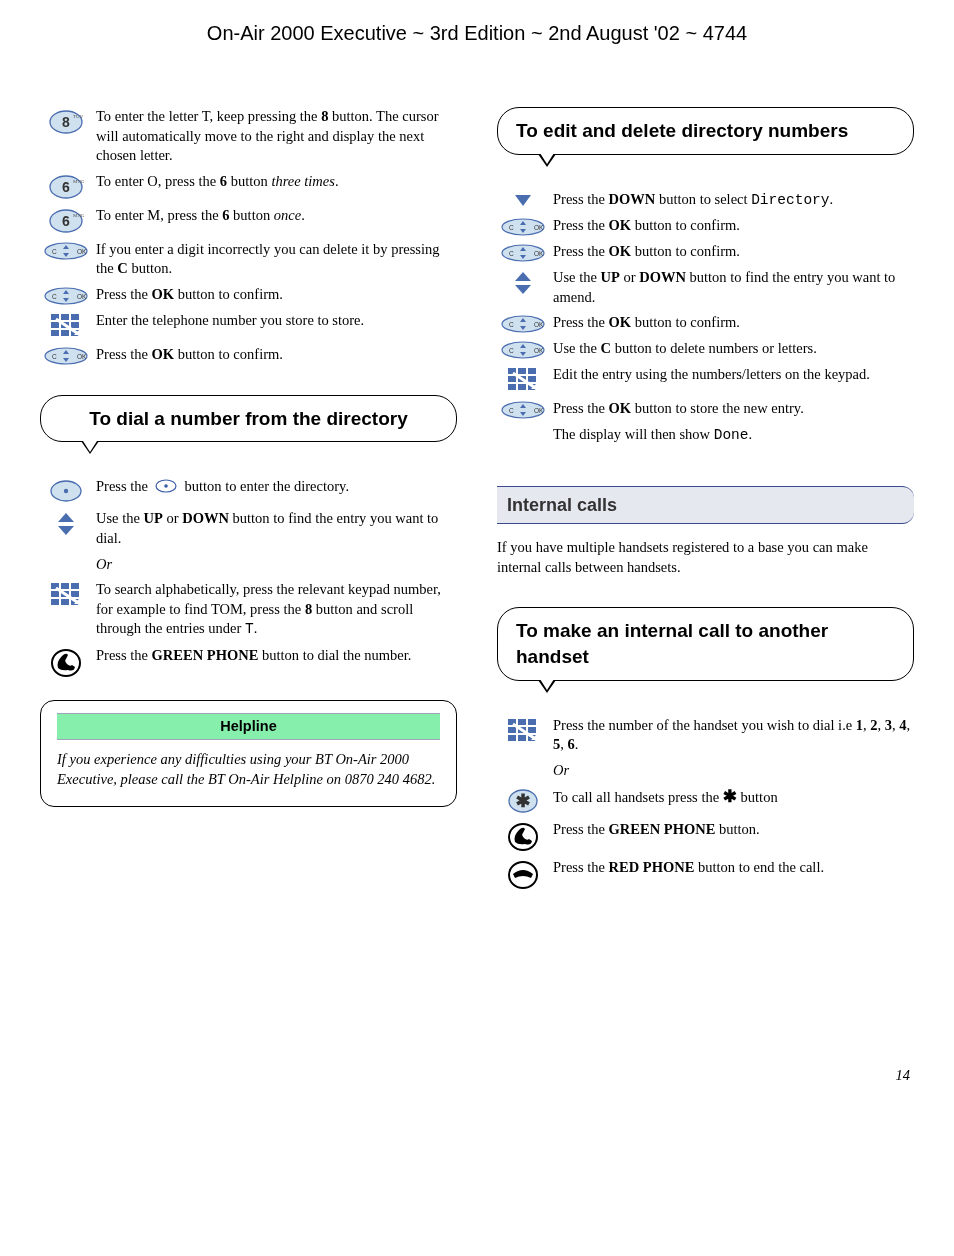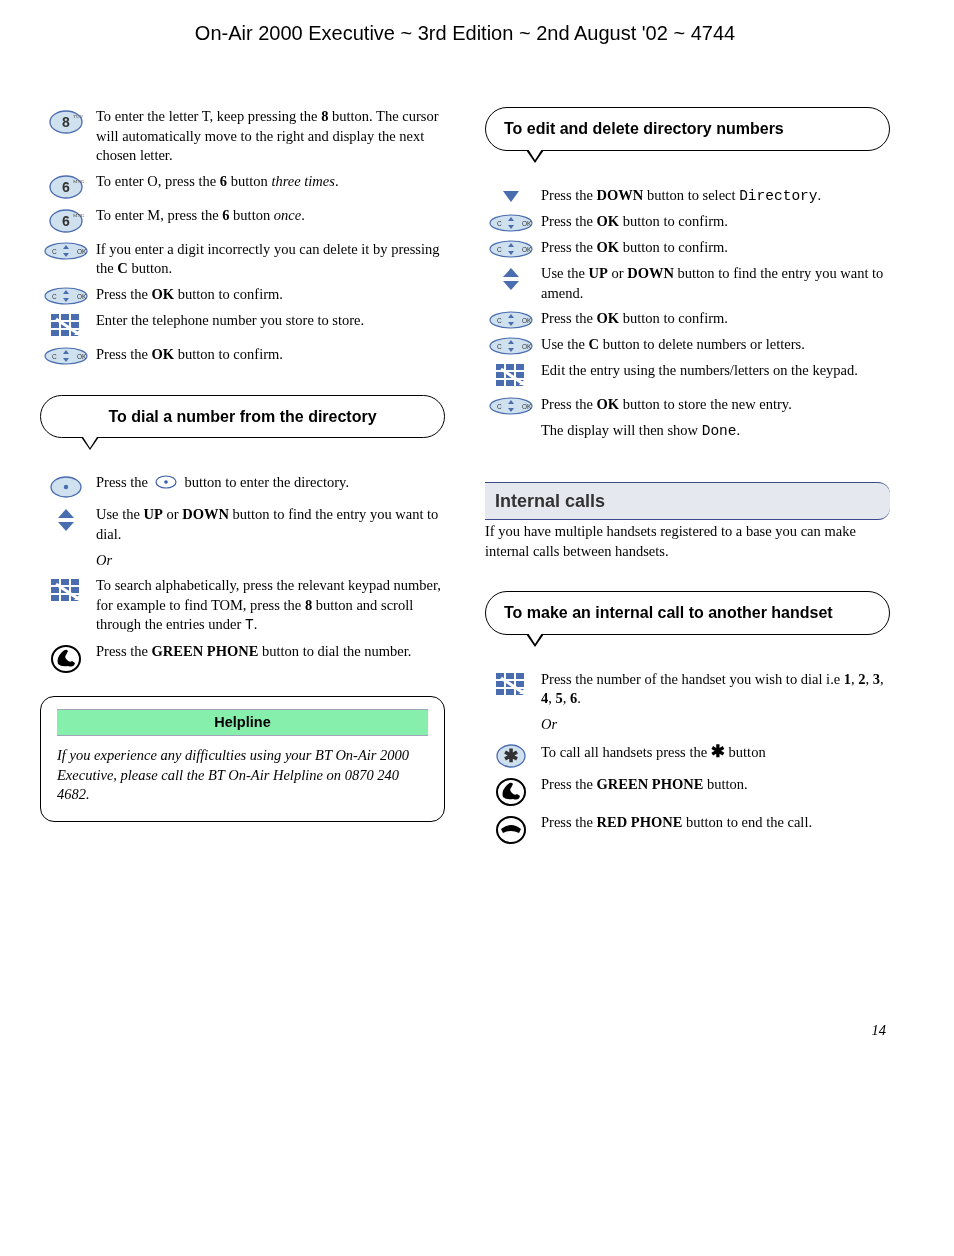--- a/index.html
+++ b/index.html
@@ -6,21 +6,21 @@
     font-family: Georgia, 'Times New Roman', serif;
     font-size: 14.5px;
     line-height: 1.35;
     color: #000;
     background: #fff;
     margin: 0;
     padding: 0;
     width: 954px;
   }
   .page {
-    padding: 20px 64px 40px 40px;
+    padding: 20px 40px 40px 40px;
   }
   .page-header {
     text-align: center;
     font-size: 20px;
     font-family: 'Gill Sans', 'Segoe UI', Arial, sans-serif;
     margin-bottom: 60px;
     font-weight: 400;
   }
   .columns {
     display: flex;
@@ -45,21 +45,21 @@
   .step-text {
     flex: 1;
     padding-left: 4px;
   }
   .callout {
     border: 1.5px solid #000;
     border-radius: 22px;
     padding: 10px 14px;
     font-family: 'Gill Sans', 'Trebuchet MS', Arial, sans-serif;
     font-weight: bold;
-    font-size: 16px;
+    font-size: 19px;
     text-align: center;
     position: relative;
     background: #fff;
     margin: 30px 0 35px 0;
   }
   .callout.left-align { text-align: left; padding: 10px 18px; }
   .callout::after {
     content: '';
     position: absolute;
     left: 40px;
@@ -101,21 +101,21 @@
   .section-header {
     background: #e6e8ef;
     border-top: 1.5px solid #3a4a8a;
     border-bottom: 1.5px solid #3a4a8a;
     padding: 6px 10px;
     font-family: 'Gill Sans','Trebuchet MS', Arial, sans-serif;
     font-weight: bold;
     font-size: 18px;
     color: #333;
     border-radius: 0 12px 12px 0;
-    margin: 40px 0 2px 0;
+    margin: 40px 0 14px 0;
   }
   .body-para { margin: 0 0 12px 0; }
   .mono { font-family: 'Courier New', monospace; }
   b { font-weight: bold; }
   .page-num {
     text-align: right;
     font-style: italic;
     font-family: Georgia, serif;
     margin-top: 170px;
     padding-right: 4px;

